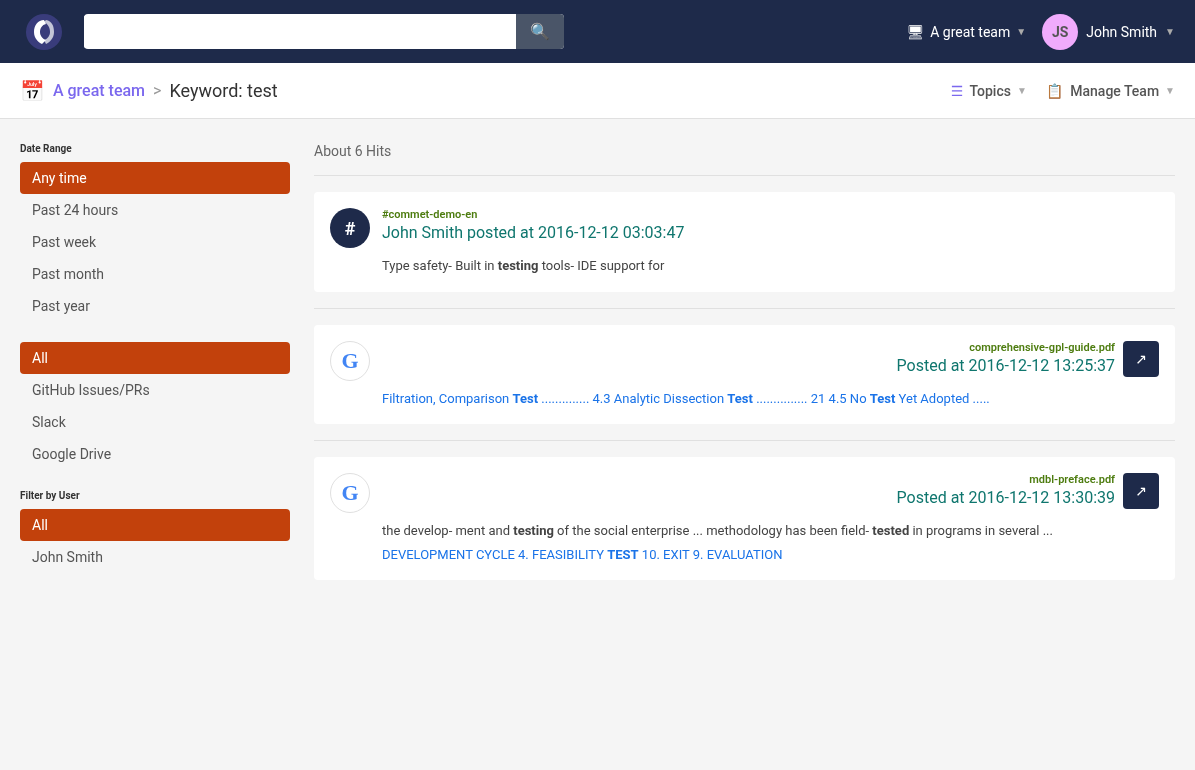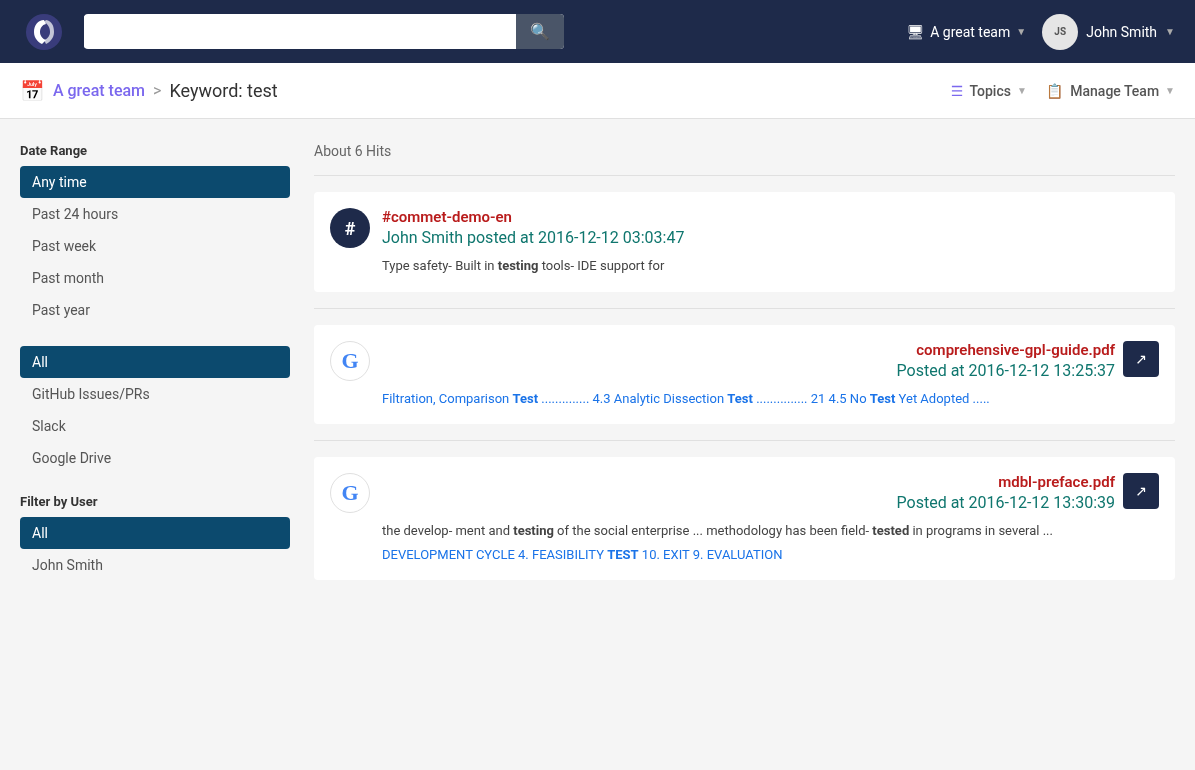--- a/index.html
+++ b/index.html
@@ -61,24 +61,24 @@
       display: flex;
       align-items: center;
       gap: 8px;
       color: white;
       cursor: pointer;
       font-size: 14px;
     }
     .avatar {
       width: 36px; height: 36px;
       border-radius: 50%;
-      background: #e5e5e5;
+      background: #f0abfc;
       overflow: hidden;
       display: flex; align-items: center; justify-content: center;
-      font-size: 10px; color: #555; font-weight: bold;
+      font-size: 14px; color: #555; font-weight: bold;
     }
     .chevron { font-size: 10px; color: #aaa; }
 
     
     .sub-header {
       background: white;
       border-bottom: 1px solid #e0e0e0;
       padding: 0 20px;
       height: 56px;
       display: flex;
@@ -120,35 +120,35 @@
       max-width: 1195px;
     }
 
     
     .sidebar {
       width: 270px;
       flex-shrink: 0;
     }
     .sidebar-section { margin-bottom: 20px; }
     .sidebar-section-title {
-      font-size: 13px;
+      font-size: 10px;
       font-weight: 700;
       color: #333;
       margin-bottom: 8px;
       text-transform: none;
     }
     .filter-item {
       padding: 8px 12px;
       font-size: 14px;
       color: #555;
       cursor: pointer;
       border-radius: 4px;
     }
     .filter-item.active {
-      background: #0c4a6e;
+      background: #c2410c;
       color: white;
       border-radius: 4px;
     }
 
     
     .results { flex: 1; }
     .results-count {
       font-size: 14px;
       color: #666;
       margin-bottom: 16px;
@@ -180,23 +180,23 @@
     }
     .result-icon.google {
       background: white;
       border: 1px solid #e0e0e0;
       color: #4285F4;
       font-size: 22px;
       font-weight: 900;
     }
     .result-meta { flex: 1; }
     .result-title {
-      font-size: 15px;
+      font-size: 11px;
       font-weight: 600;
-      color: #b91c1c;
+      color: #4d7c0f;
       margin-bottom: 2px;
     }
     .result-subtitle {
       font-size: 16px;
       color: #0f766e;
     }
     .result-snippet {
       font-size: 13px;
       color: #444;
       line-height: 1.5;

